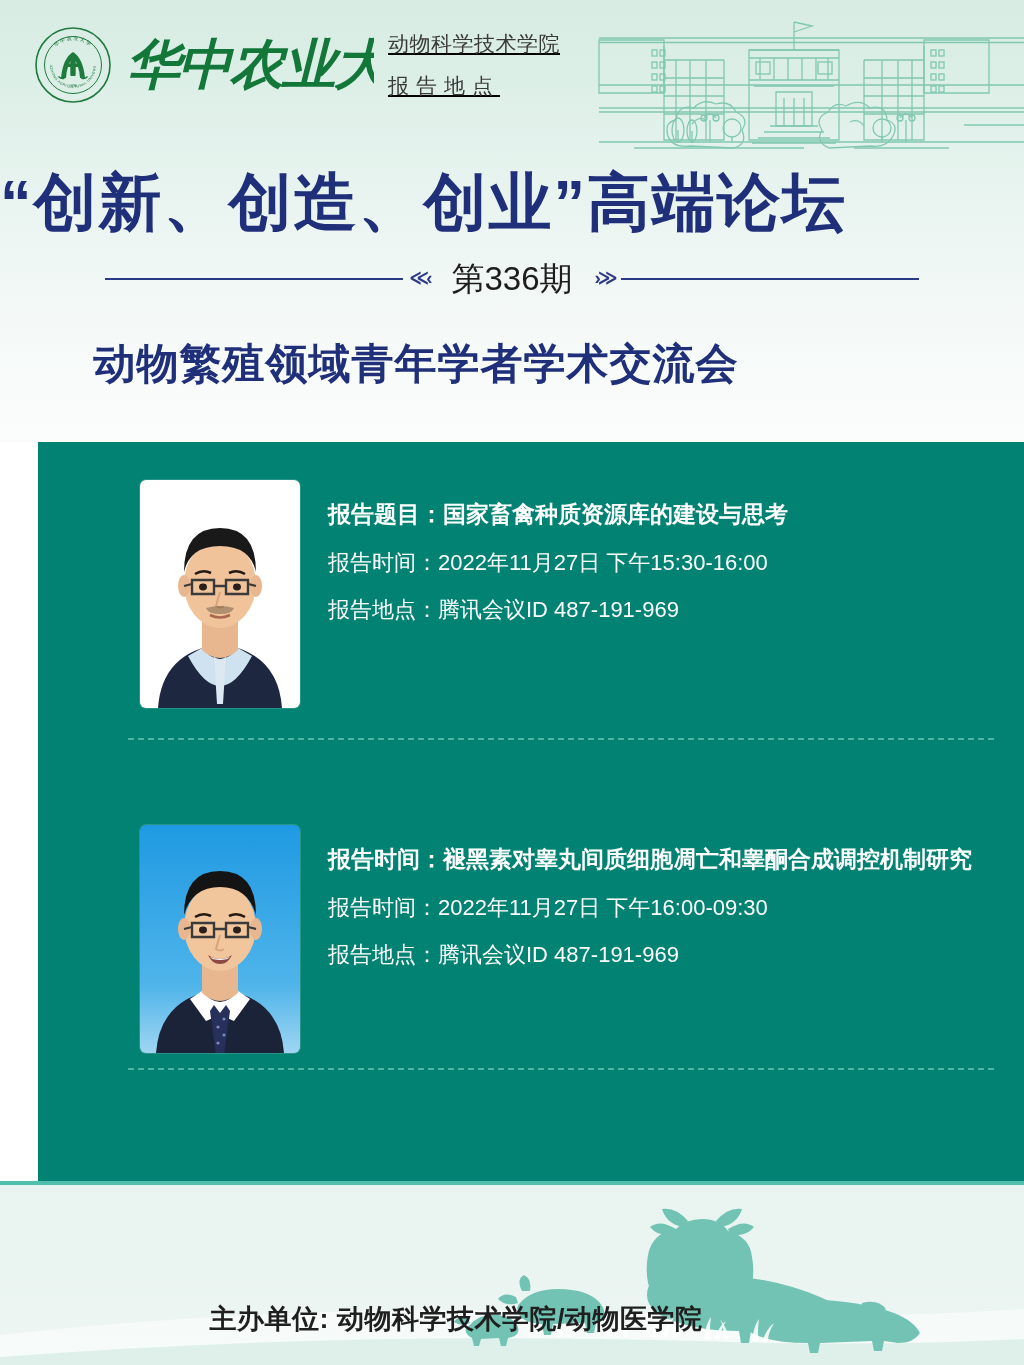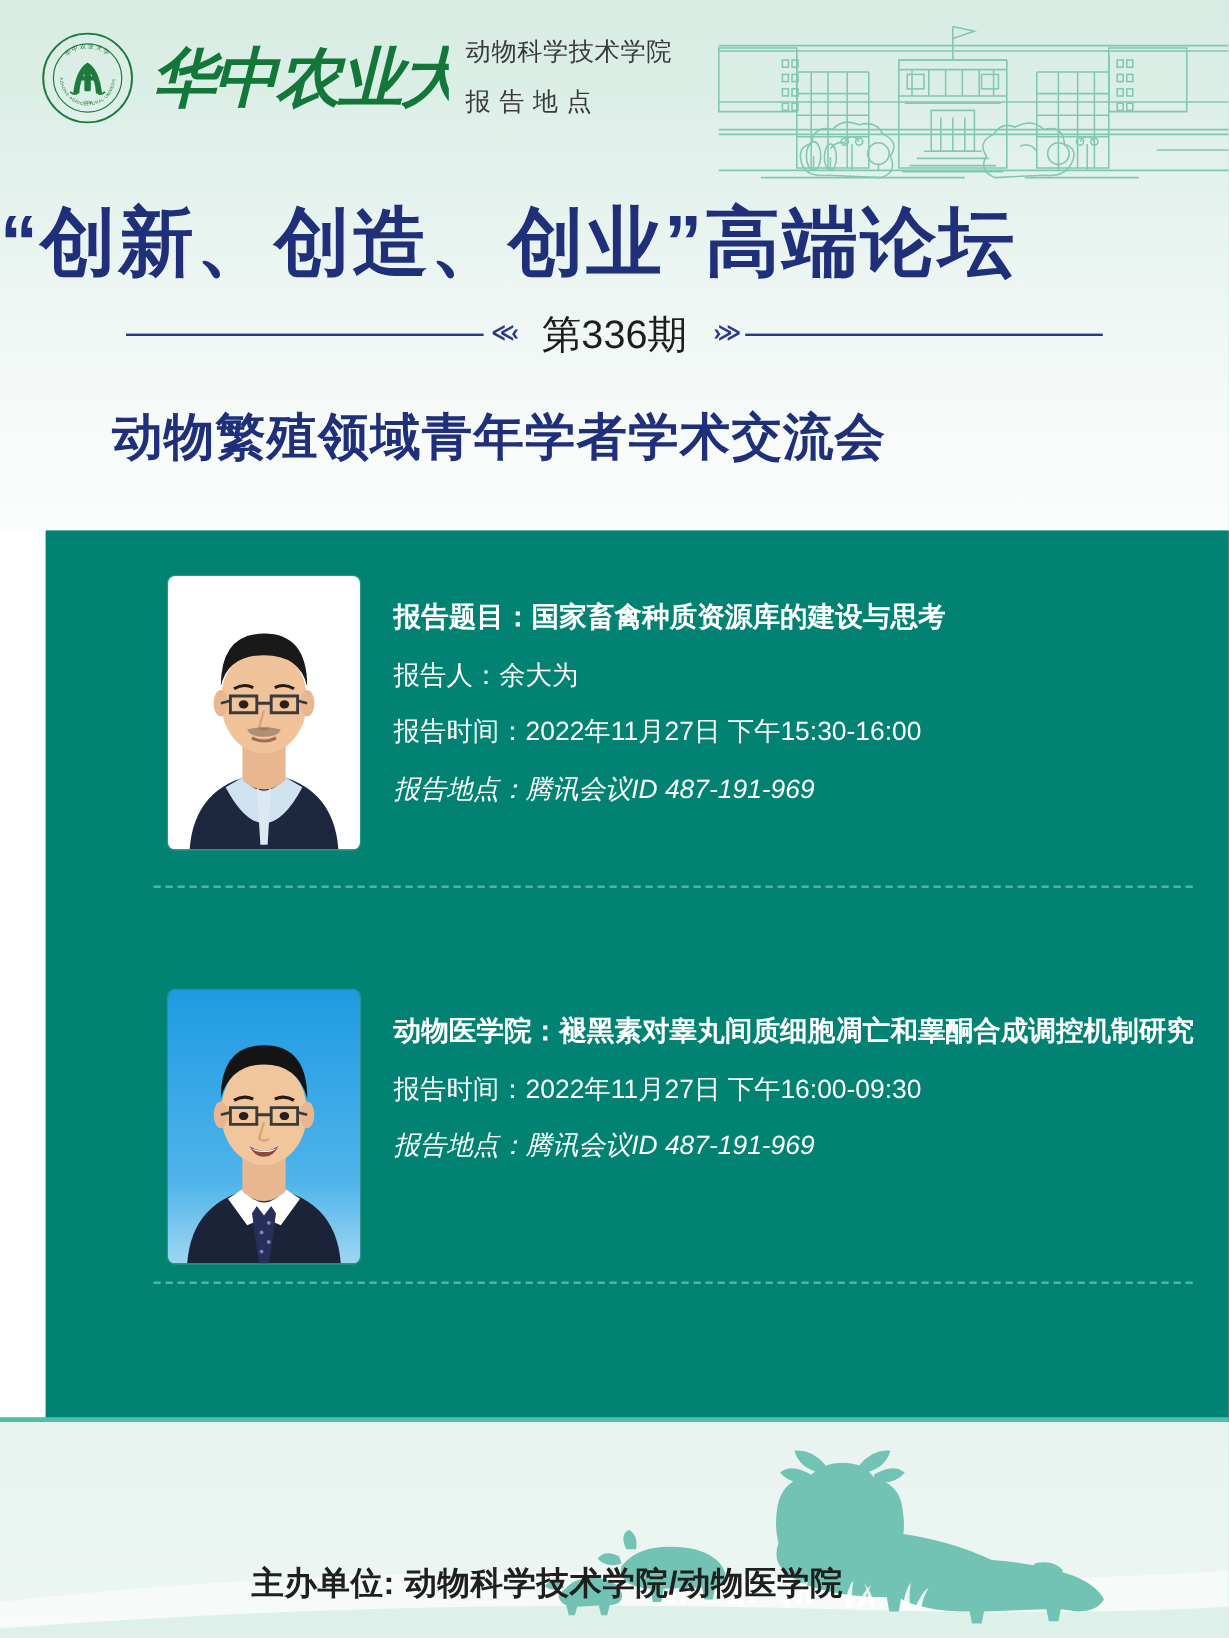--- a/index.html
+++ b/index.html
@@ -26,21 +26,21 @@
     position:absolute; left:0; top:0; width:1024px; height:130px;
     display:flex; align-items:center; padding-left:34px;
   }
   .logo-mark { width:78px; height:78px; flex:0 0 78px; position:relative; }
   .uni-name {
     margin-left:14px; height:70px; display:flex; align-items:center;
   }
   .uni-name svg { display:block; }
   .college-block {
     margin-left:14px; display:flex; flex-direction:column;
-    justify-content:center; gap:16px;
+    justify-content:center; gap:16px;text-decoration:underline;
   }
   .college-line {
     font-size:21px; color:#3a3a3a; font-weight:500;
     letter-spacing:.5px; line-height:1.22; white-space:nowrap;
   }
   .college-line.spaced { letter-spacing:7px; }
 
   .main-title {
     position:absolute; left:0; top:168px; width:824px;
     text-align:center; color:#1f2f7a; font-weight:700;
@@ -97,21 +97,21 @@
 
   .talk-text { margin-left:28px; padding-top:20px; }
   .talk-title {
     color:#ffffff; font-size:23px; font-weight:700;
     line-height:1.3; margin-bottom:19px; white-space:nowrap;
   }
   .talk-line {
     color:#ffffff; font-size:22px; font-weight:400;
     line-height:1.3; margin-bottom:19px; white-space:nowrap;
   }
-  .talk-line:last-child { margin-bottom:0;font-style:italic; }
+  .talk-line:last-child { margin-bottom:0; }
 
   .dash-div {
     position:absolute; left:90px; width:866px; height:0;
     border-top:2px dashed #5cbfae; opacity:.85;
   }
   .dash-1 { top:296px; }
   .dash-2 { top:626px; }
 
   
   .footer {
@@ -312,21 +312,20 @@
             <path d="M55 94 q8 -5 16 -1" stroke="#241a12" stroke-width="2.6" fill="none"></path>
             <path d="M89 93 q8 -4 16 1" stroke="#241a12" stroke-width="2.6" fill="none"></path>
             <path d="M80 112 q-3 10 -4 14 q4 3 8 0" stroke="#d8a478" stroke-width="2" fill="none"></path>
             <path d="M70 135 q10 5 20 0" stroke="#a9684f" stroke-width="2.6" fill="none"></path>
             <path d="M66 128 q14 -4 28 0 q-2 6 -14 6 q-12 0 -14 -6 Z" fill="#3a2a22" opacity=".35"></path>
           </g>
         </svg>
       </div>
       <div class="talk-text">
         <div class="talk-title">报告题目：国家畜禽种质资源库的建设与思考</div>
-        <div class="talk-line">报告人：余大为</div>
         <div class="talk-line">报告时间：2022年11月27日 下午15:30-16:00</div>
         <div class="talk-line">报告地点：腾讯会议ID 487-191-969</div>
       </div>
     </div>
 
     <div class="dash-div dash-1"></div>
 
     <div class="talk talk-2">
       <div class="portrait">
         <svg viewBox="0 0 160 228">
@@ -362,21 +361,21 @@
             <ellipse cx="97" cy="105" rx="4" ry="3.4" fill="#2a1f1a"></ellipse>
             <path d="M55 92 q8 -5 16 -1" stroke="#241a12" stroke-width="2.6" fill="none"></path>
             <path d="M89 91 q8 -4 16 1" stroke="#241a12" stroke-width="2.6" fill="none"></path>
             <path d="M80 110 q-3 10 -4 14 q4 3 8 0" stroke="#d8a478" stroke-width="2" fill="none"></path>
             <path d="M68 130 q12 8 24 0 q-4 9 -12 9 q-8 0 -12 -9 Z" fill="#8c4a42"></path>
             <path d="M70 132 q10 4 20 0 q-2 3 -10 3 q-8 0 -10 -3 Z" fill="#f6f6f6"></path>
           </g>
         </svg>
       </div>
       <div class="talk-text">
-        <div class="talk-title">动物医学院：褪黑素对睾丸间质细胞凋亡和睾酮合成调控机制研究</div>
+        <div class="talk-title">报告时间：褪黑素对睾丸间质细胞凋亡和睾酮合成调控机制研究</div>
         <div class="talk-line">报告时间：2022年11月27日 下午16:00-09:30</div>
         <div class="talk-line">报告地点：腾讯会议ID 487-191-969</div>
       </div>
     </div>
 
     <div class="dash-div dash-2"></div>
   </div>
 
   <div class="green-bottom-edge"></div>
 

